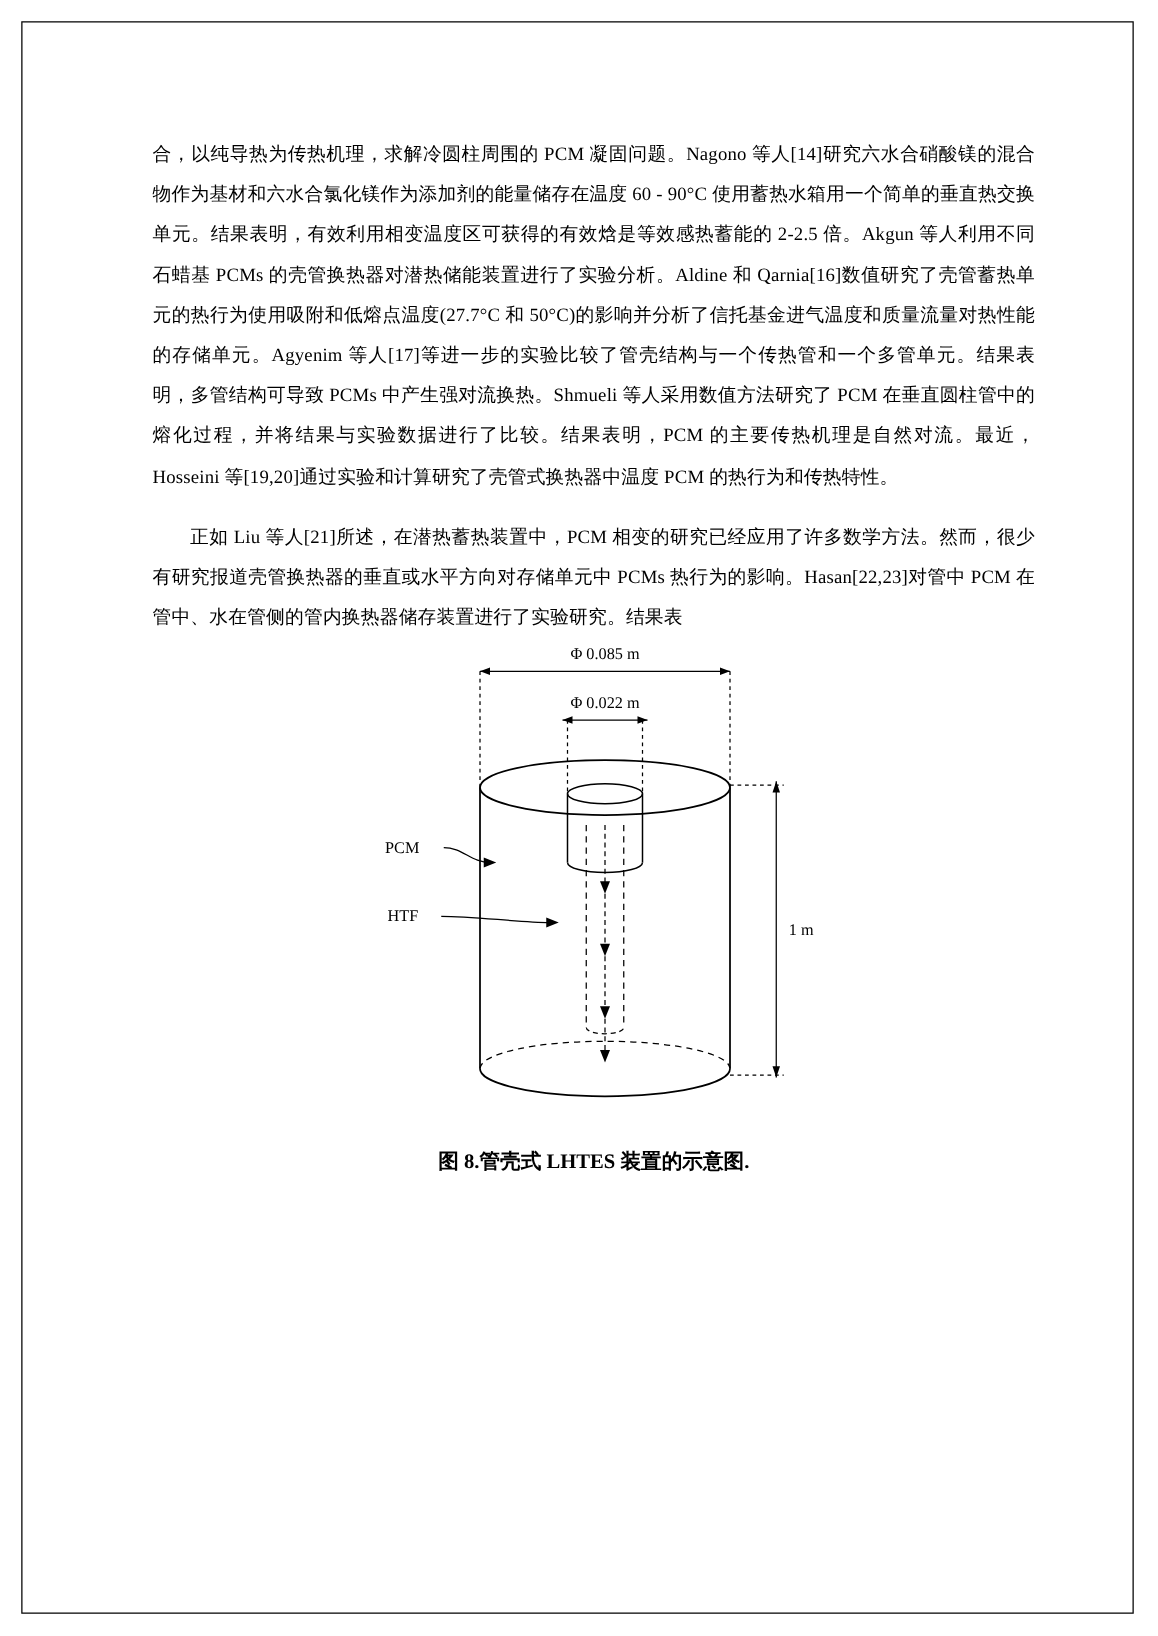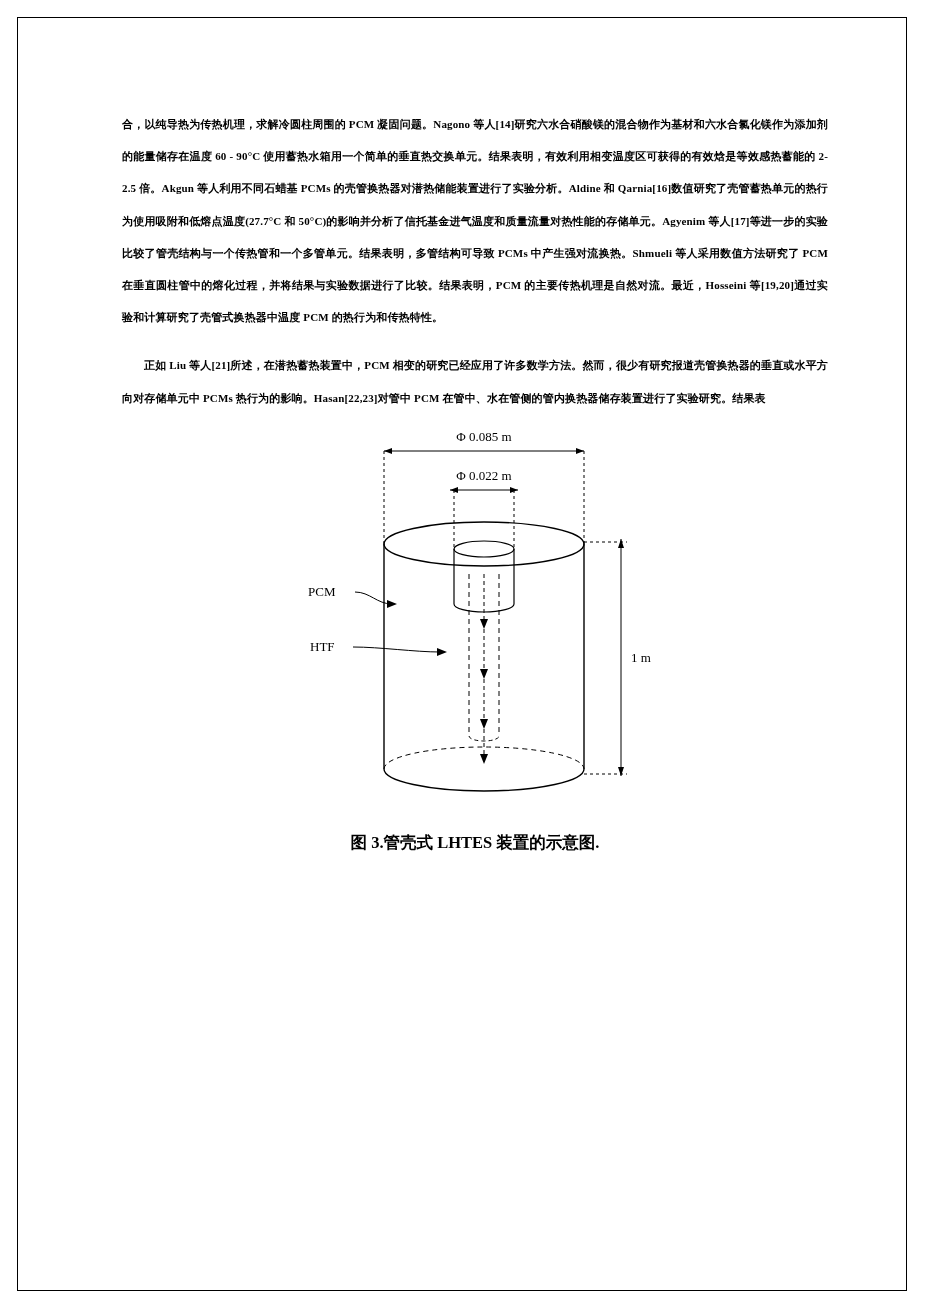--- a/index.html
+++ b/index.html
@@ -32,33 +32,31 @@
     box-sizing: border-box;
   }
   .content {
     position: absolute;
     left: 122px;
     top: 108px;
     width: 706px;
   }
   p.body-text {
     margin: 0;
-    font-size: 11px;
+    font-size: 15px;
     line-height: 32.2px;
     text-align: justify;
     text-justify: inter-ideograph;
     letter-spacing: 0.15px;
-    font-weight: bold;
   }
   p.indent {
     text-indent: 2em;
     margin-top: 16px;
   }
   .figure-block {
-    margin-top: 10px;
     width: 100%;
     display: flex;
     justify-content: center;
   }
   .figure-caption {
     margin-top: 4px;
     text-align: center;
     font-size: 16.5px;
     font-weight: bold;
     line-height: 30px;
@@ -137,18 +135,18 @@
         <line x1="366" y1="115" x2="366" y2="352" stroke="#000" stroke-width="1"></line>
         <polygon points="366,115 363,124 369,124" fill="#000"></polygon>
         <polygon points="366,352 363,343 369,343" fill="#000"></polygon>
         <line x1="329" y1="118" x2="372" y2="118" stroke="#000" stroke-width="1" stroke-dasharray="3,3"></line>
         <line x1="329" y1="350" x2="372" y2="350" stroke="#000" stroke-width="1" stroke-dasharray="3,3"></line>
         <text class="svgtext" x="376" y="238">1 m</text>
 
       </svg>
     </div>
 
-    <div class="figure-caption">图 3.管壳式 LHTES 装置的示意图.</div>
+    <div class="figure-caption">图 8.管壳式 LHTES 装置的示意图.</div>
 
 
 
   </div>
 </div>
 
 </body></html>

